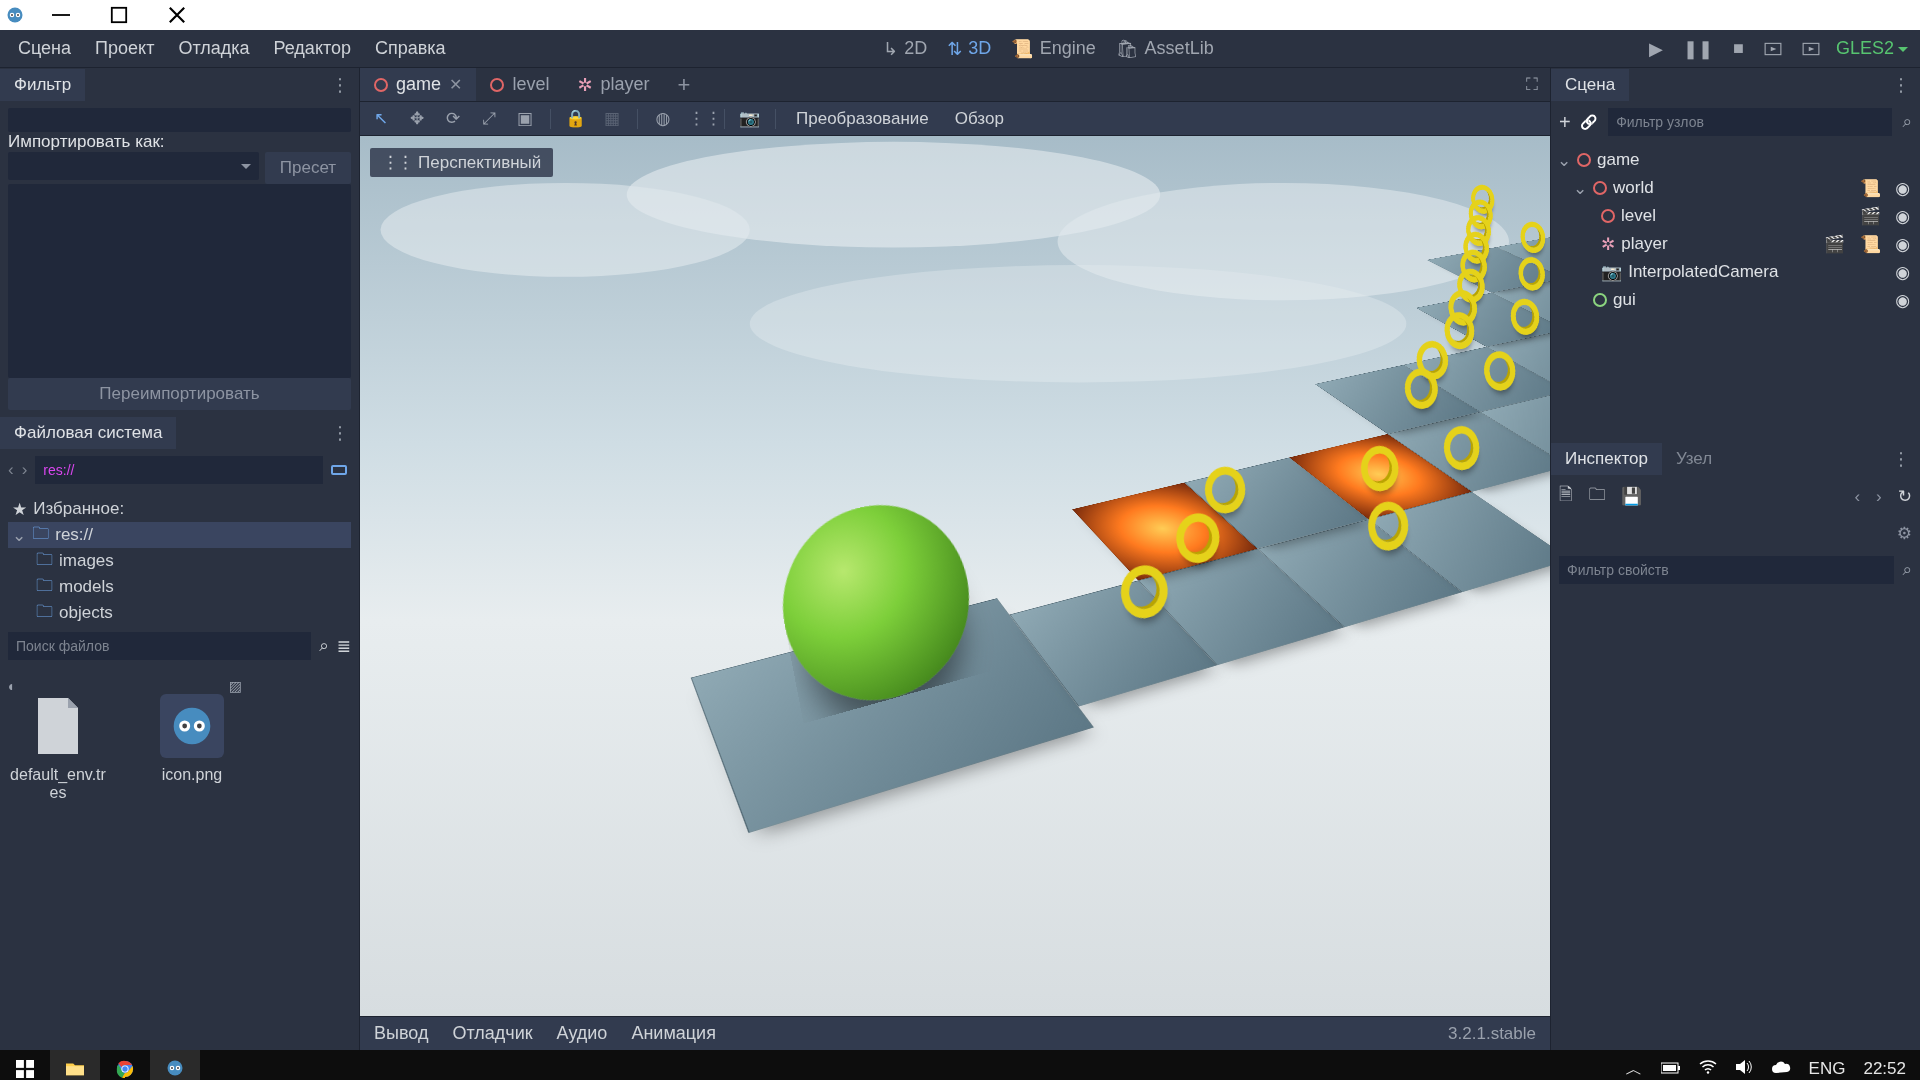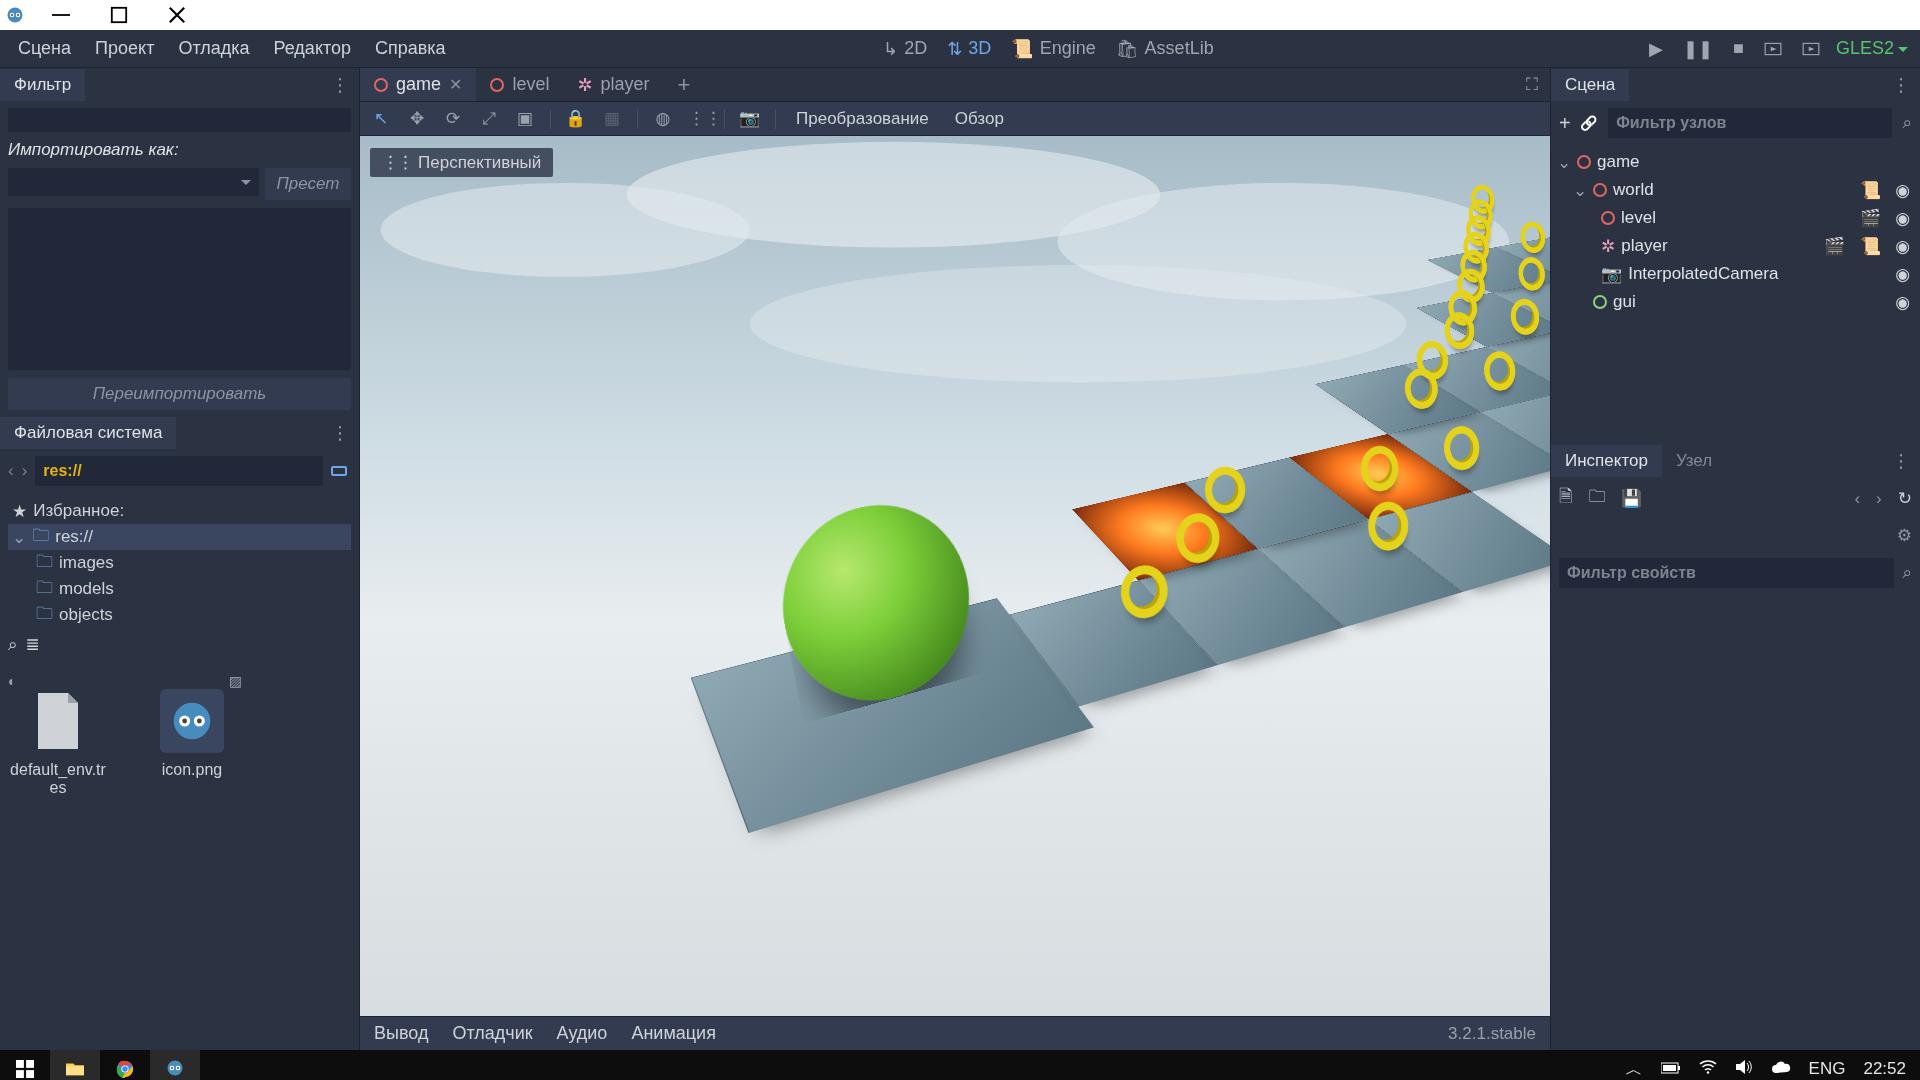--- a/index.html
+++ b/index.html
@@ -23,21 +23,21 @@
   .col-left  { width:360px; background:#2b3241; display:flex; flex-direction:column; border-right:1px solid #1d2330;}
   .col-mid   { flex:1; display:flex; flex-direction:column; min-width:0;}
   .col-right { width:370px; background:#2b3241; display:flex; flex-direction:column; border-left:1px solid #1d2330;}
   
   .dock-header{display:flex;align-items:center;height:34px;}
   .dock-tab{background:#323b4f;color:#dfe2e6;padding:6px 14px;border-radius:0;font-size:17px;}
   .dock-more{margin-left:auto;padding:0 10px;color:#98a0ab;font-size:18px;}
   .panel{background:#2b3241;padding:6px 8px;}
   .dark-well{background:#20283a;border-radius:2px;}
   .btn-flat{background:#323b4f;color:#8d94a2;padding:6px 10px;text-align:center;border-radius:2px;}
-  .input{background:#20283a;color:#eab308;border:none;padding:6px 8px;width:100%;font-size:16px;font-weight:bold;}
+  .input{background:#20283a;color:#d946ef;border:none;padding:6px 8px;width:100%;font-size:14px;}
   .input::placeholder{color:#7d8490;}
   
   .tree{font-size:17px;}
   .tree-row{display:flex;align-items:center;height:26px;padding:0 4px;gap:6px;}
   .tree-row.sel{background:#3a4560;}
   .tree-row .name{color:#cfd3d8;}
   .folder-ico{color:#6fa6e8;}
   .star-ico{color:#cfd3d8;}
   
   .thumbs{display:flex;gap:34px;padding:12px 8px;align-items:flex-start;}
@@ -176,21 +176,21 @@
   </div>
 
   <div class="body">
 
     <div class="col-left">
 
       <div class="dock-header">
         <div class="dock-tab">Фильтр</div>
         <div class="dock-more">⋮</div>
       </div>
-      <div class="panel" style="height:314px;display:flex;flex-direction:column;gap:8px;font-style:italic;">
+      <div class="panel" style="height:314px;display:flex;flex-direction:column;gap:0;">
         <div class="dark-well" style="height:24px;"></div>
         <div style="font-size:17px;color:#dfe2e6;">Импортировать как:</div>
         <div style="display:flex;gap:6px;">
           <div class="dark-well" style="flex:1;height:28px;display:flex;align-items:center;justify-content:flex-end;padding-right:8px;color:#8d94a2;">
               <span class="chev-down"></span>
             </div>
           <div class="btn-flat" style="width:86px;">Пресет</div>
         </div>
         <div class="dark-well" style="flex:1;"></div>
         <div class="btn-flat">Переимпортировать</div>
@@ -226,20 +226,21 @@
             <span class="folder-ico">🗀</span>
             <span class="name">models</span>
           </div>
         <div class="tree-row" style="padding-left:28px;">
             <span class="folder-ico">🗀</span>
             <span class="name">objects</span>
           </div>
 
       </div>
       <div class="panel" style="display:flex;align-items:center;gap:8px;">
+        <input class="input" style="flex: 1 1 0%;" placeholder="Поиск файлов">
         <span class="i-search" style="color:#cfd3d8;"></span>
         <span style="color:#cfd3d8;">≣</span>
       </div>
       <div class="panel thumbs" style="flex:1;align-items:flex-start;">
         <div class="thumb">
           <div style="text-align:left;color:#9aa1ad;font-size:14px;">◐</div>
           <div class="box">
               <svg viewBox="0 0 48 60" width="48" height="60">
                 <path d="M4 2h30l10 10v46H4z" fill="#cfd3d8"></path>
                 <path d="M34 2v10h10" fill="#9aa1ad"></path>

